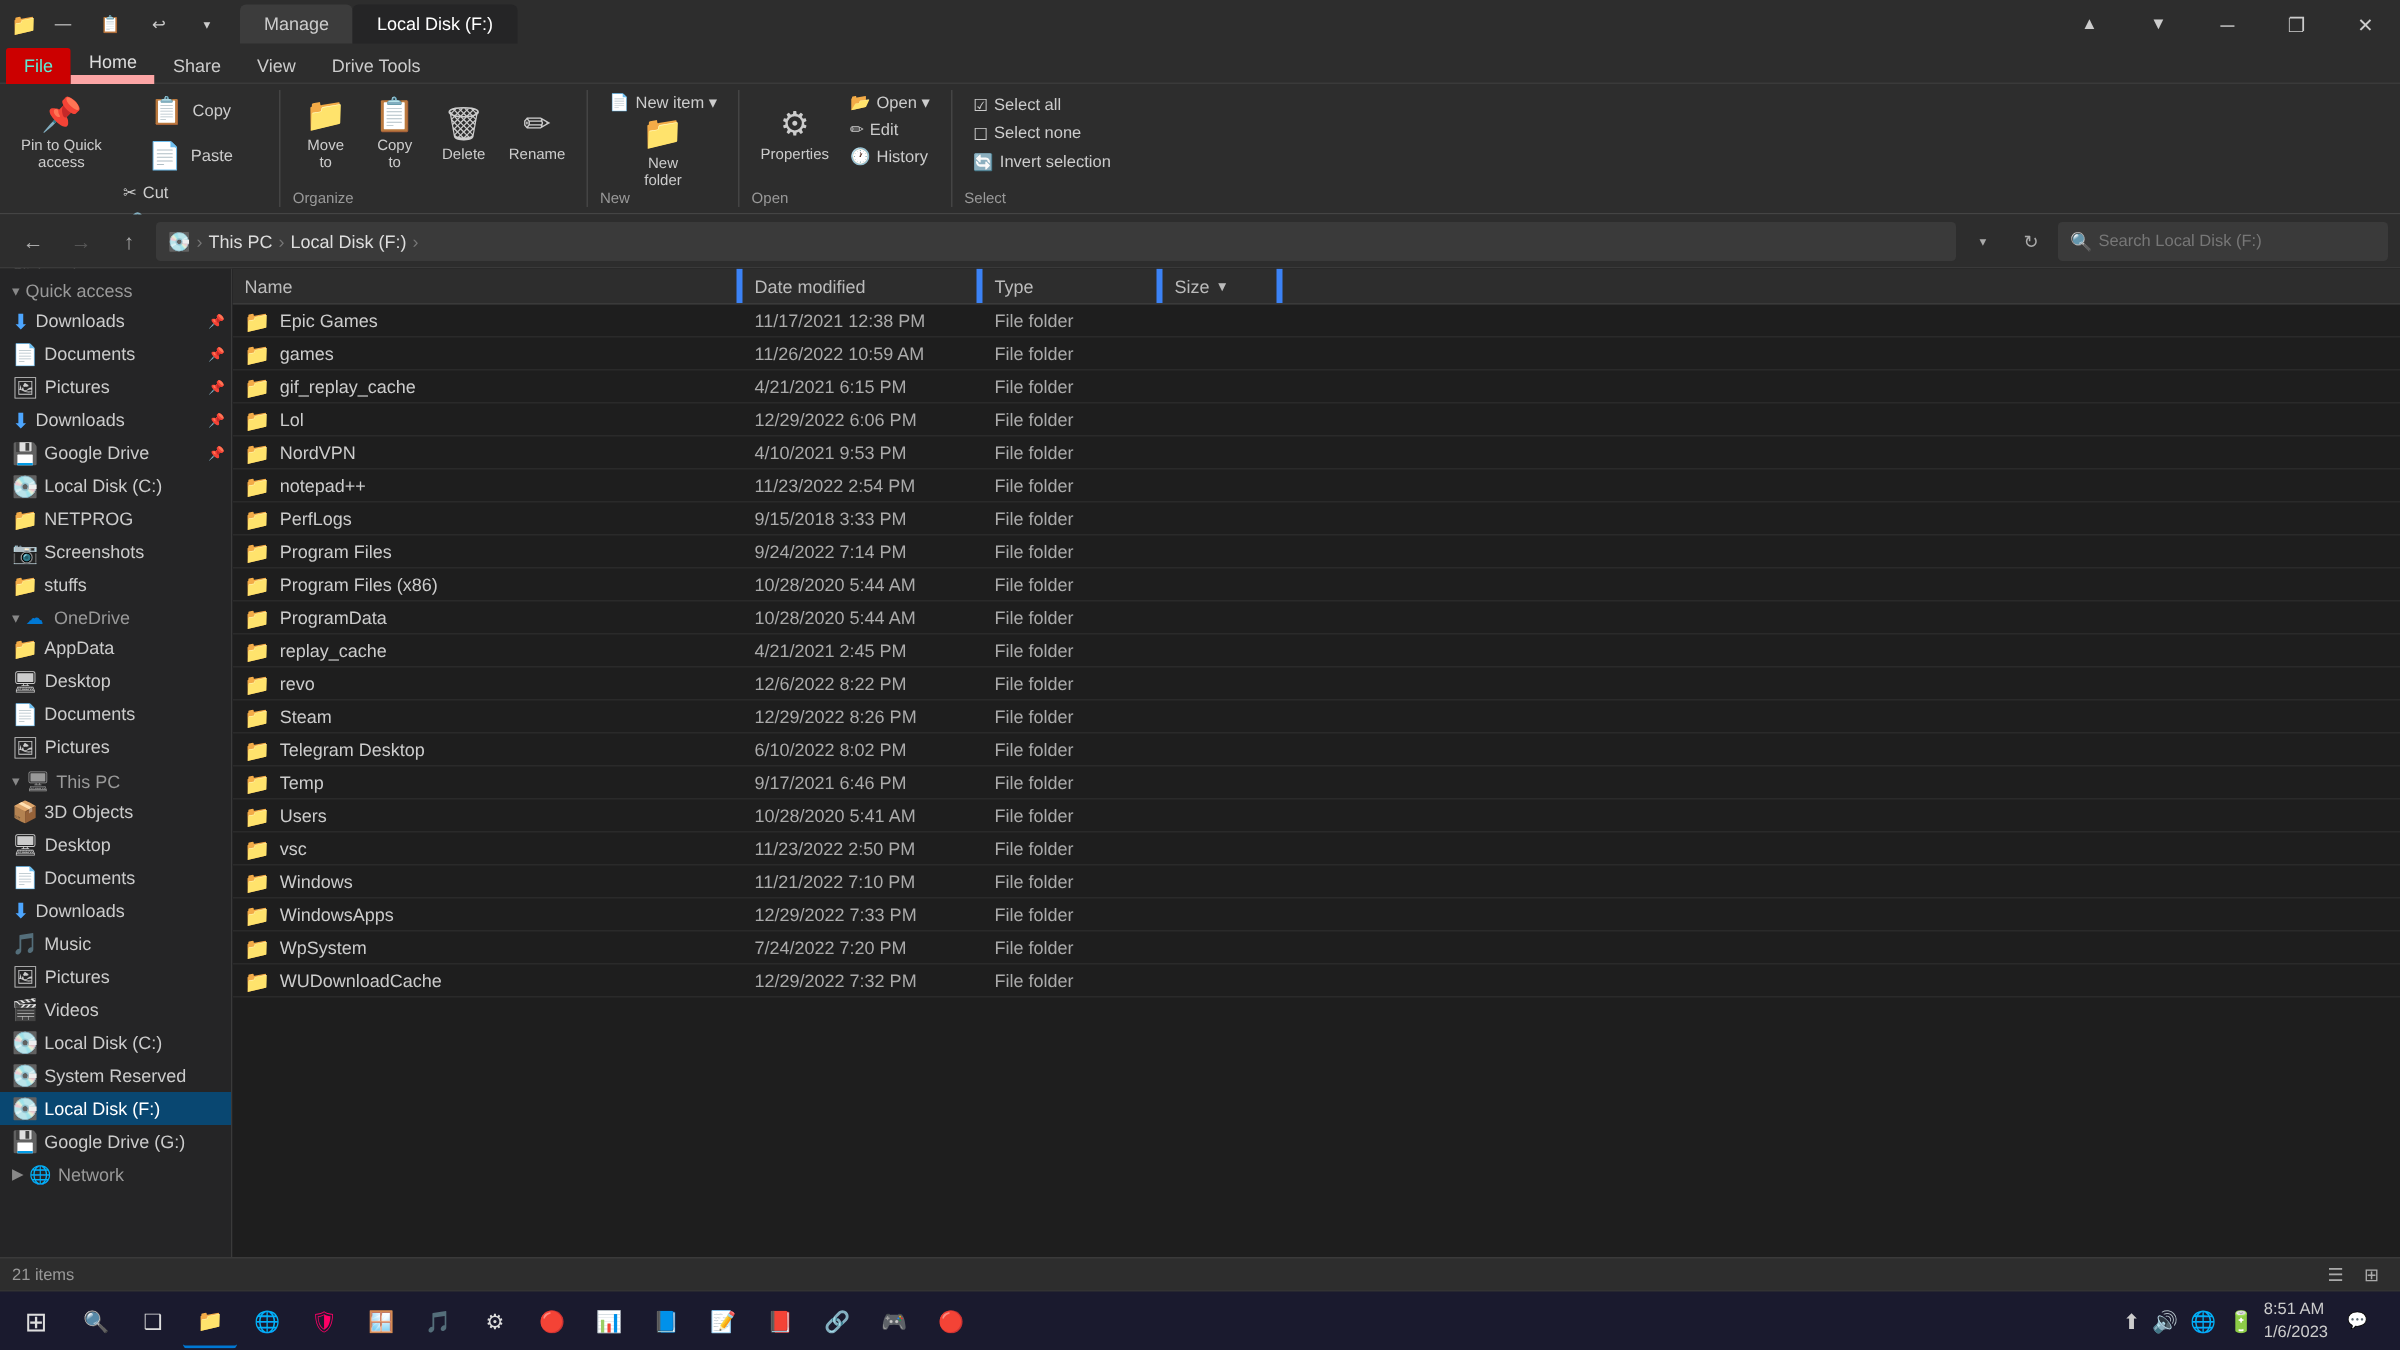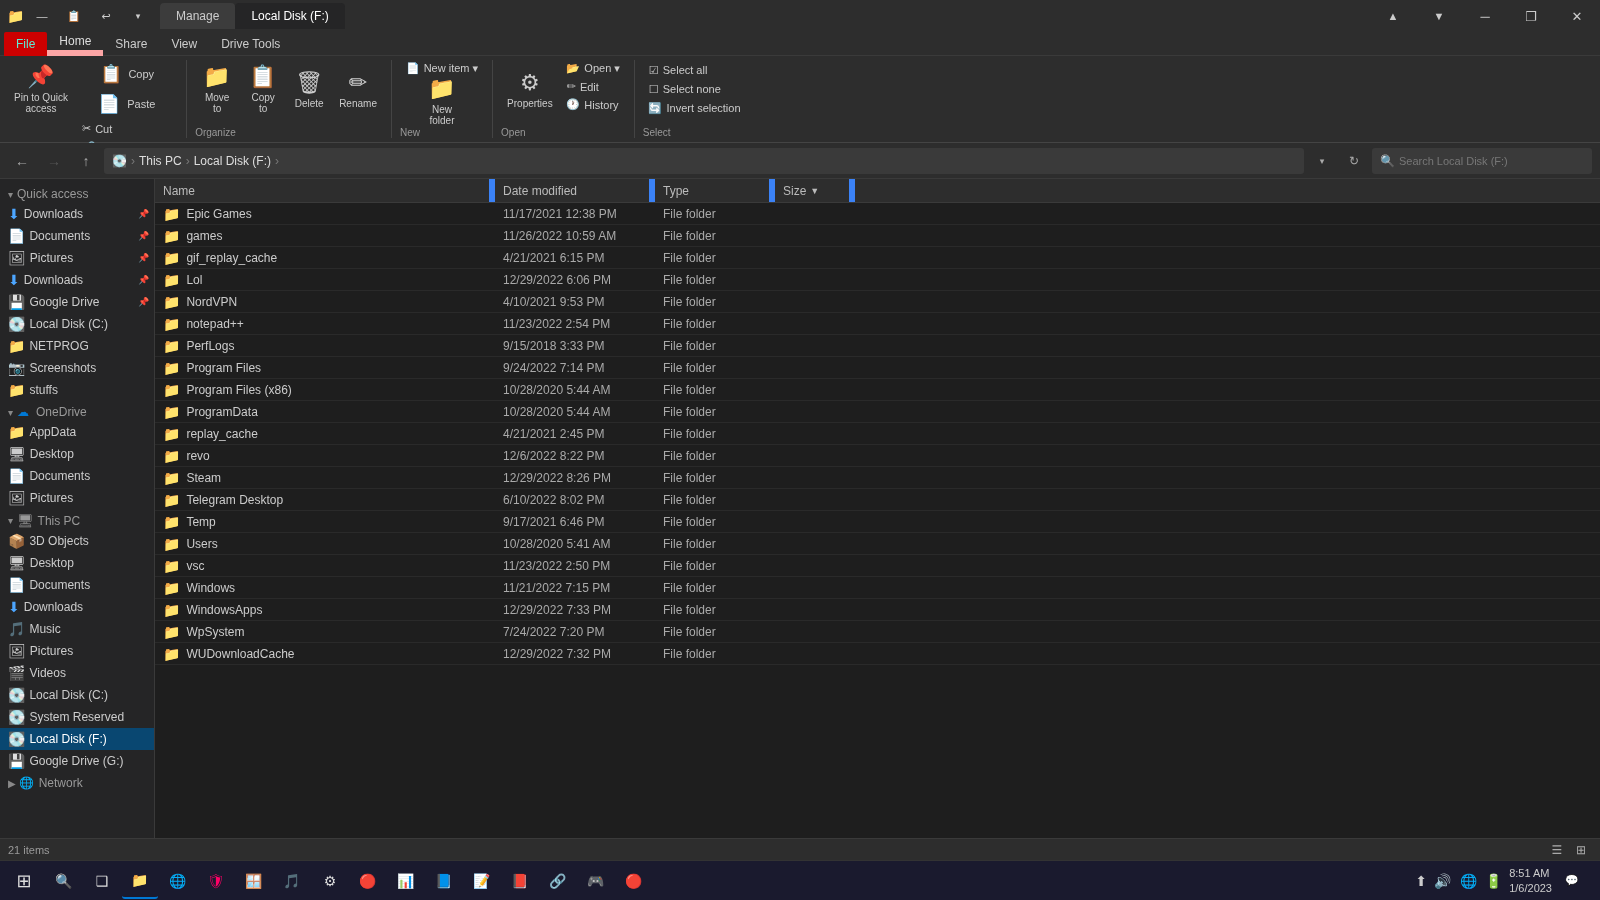--- a/index.html
+++ b/index.html
@@ -166,21 +166,21 @@
     }
 
     
     .file-list-header {
       display: flex; align-items: center;
       background: #2d2d2d; border-bottom: 1px solid #3a3a3a;
       height: 24px; flex-shrink: 0;
     }
     .col-header {
       padding: 0 8px; font-size: 12px; color: #bbb; cursor: pointer;
-      display: flex; align-items: center; gap: 4px; border-right: 6px solid #3b82f6;
+      display: flex; align-items: center; gap: 4px; border-right: 4px solid #3b82f6;
       height: 100%; user-select: none;
     }
     .col-name { width: 340px; }
     .col-date { width: 160px; }
     .col-type { width: 120px; }
     .col-size { width: 80px; }
 
     .file-list {
       flex: 1; overflow-y: auto;
     }
@@ -703,21 +703,21 @@
       </div>
       <div class="file-cell date">11/23/2022 2:50 PM</div>
       <div class="file-cell type">File folder</div>
       <div class="file-cell size"></div>
     </div>
         <div class="file-row">
       <div class="file-cell name">
         <span class="folder-icon">📁</span>
         <span>Windows</span>
       </div>
-      <div class="file-cell date">11/21/2022 7:15 PM</div>
+      <div class="file-cell date">11/21/2022 7:10 PM</div>
       <div class="file-cell type">File folder</div>
       <div class="file-cell size"></div>
     </div>
         <div class="file-row">
       <div class="file-cell name">
         <span class="folder-icon">📁</span>
         <span>WindowsApps</span>
       </div>
       <div class="file-cell date">12/29/2022 7:33 PM</div>
       <div class="file-cell type">File folder</div>

